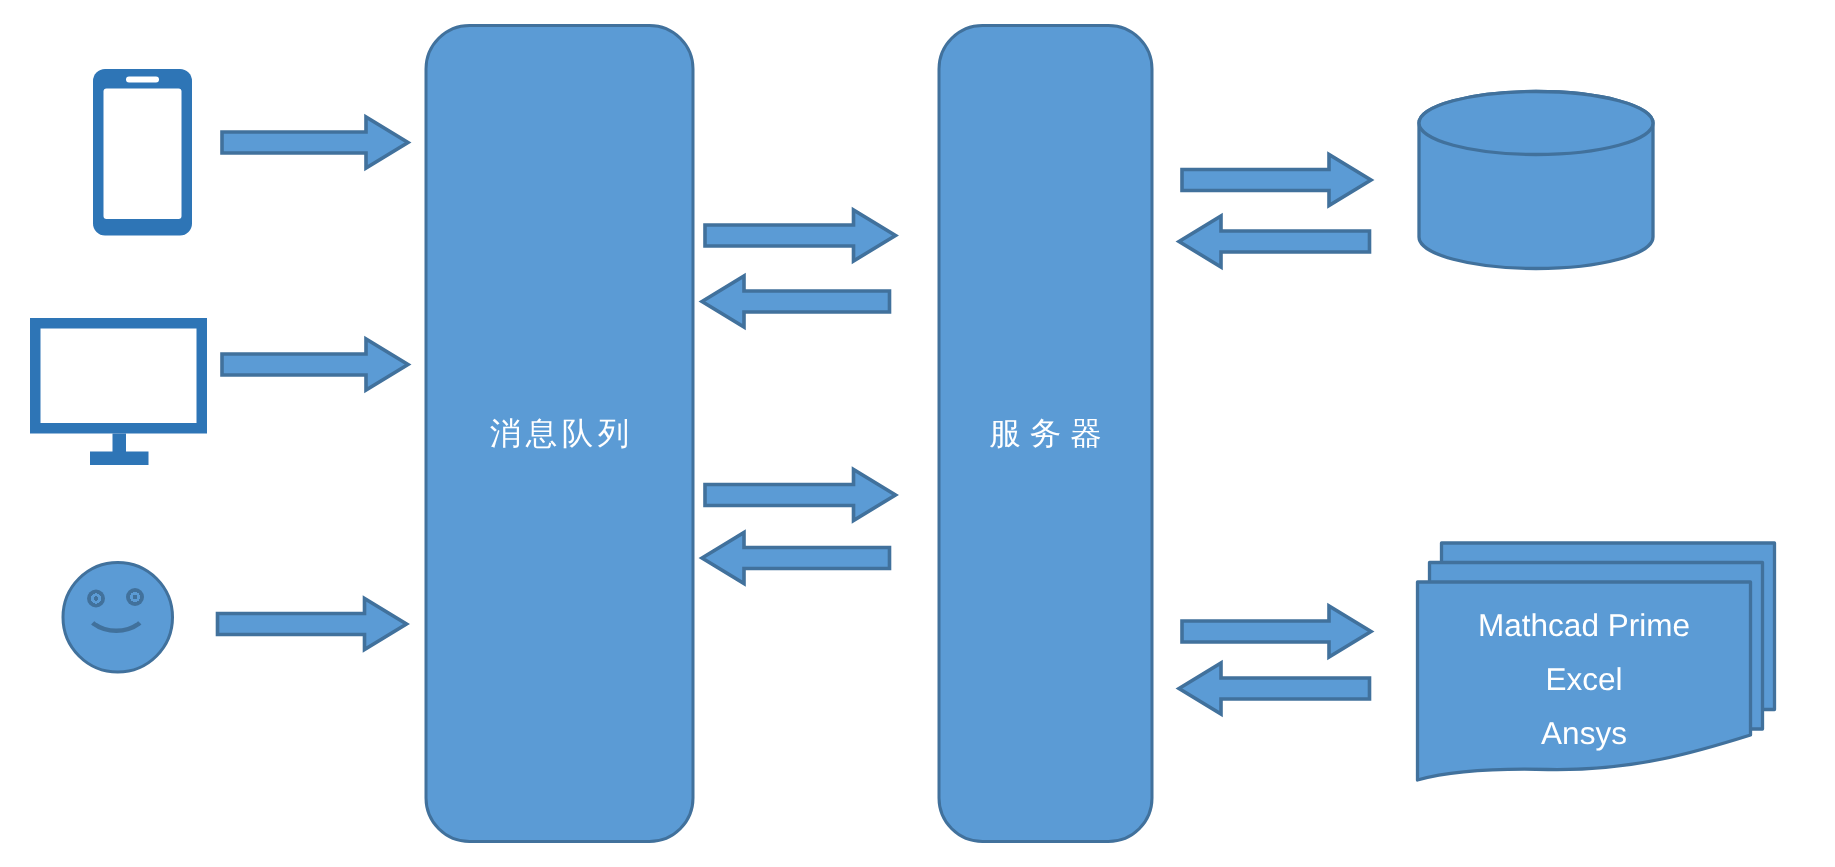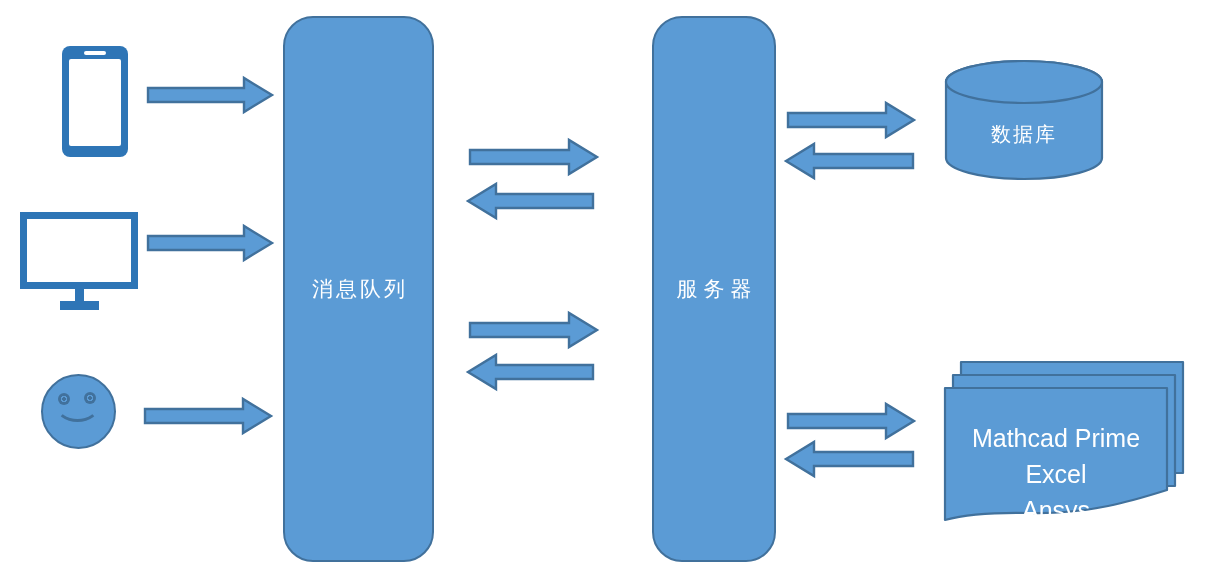--- a/index.html
+++ b/index.html
@@ -38,44 +38,43 @@
     top: 16px;
     height: 546px;
     background: var(--shape-fill);
     border: 2px solid var(--shape-border);
     border-radius: 30px;
     box-sizing: border-box;
     display: flex;
     align-items: center;
     justify-content: center;
   }
-  #mq-box   { left: 283px; width: 151px; }
-  #srv-box  { left: 652px; width: 124px; align-items: center; }
+  #mq-box   { left: 283px; width: 180px; }
+  #srv-box  { left: 625px; width: 144px; align-items: center; }
   .node-label {
     color: var(--label-color);
     font-size: 21px;
     font-weight: 400;
   }
   #mq-box .node-label  { letter-spacing: 3px;  text-indent: 3px; }
   #srv-box .node-label { letter-spacing: 6px;  text-indent: 6px; }
   
   .overlay-label {
     position: absolute;
     color: var(--label-color);
     text-align: center;
   }
   #db-label {
     left: 946px; top: 121px; width: 156px;
     font-size: 20px; letter-spacing: 2px;
   }
   #doc-label {
     left: 945px; top: 400px; width: 222px;
-    font-size: 25px; line-height: 36px;
+    font-size: 21px; line-height: 36px;
     font-weight: 400;
-    margin-top: 20px;
   }
   
   #phone {
     position: absolute;
     left: 62px; top: 46px; width: 66px; height: 111px;
     background: var(--icon-color);
     border-radius: 8px;
   }
   #phone-screen {
     position: absolute;
@@ -189,21 +188,20 @@
   </div>
 
   <div id="mq-box" class="bigbox">
     <span class="node-label">消息队列</span>
   </div>
 
   <div id="srv-box" class="bigbox">
     <span class="node-label">服务器</span>
   </div>
 
-  <div id="db-label" class="overlay-label">数据库</div>
 
   <div id="doc-label" class="overlay-label">
     <div>Mathcad Prime</div>
     <div>Excel</div>
     <div>Ansys</div>
   </div>
 
 </div>
 
 </body></html>

